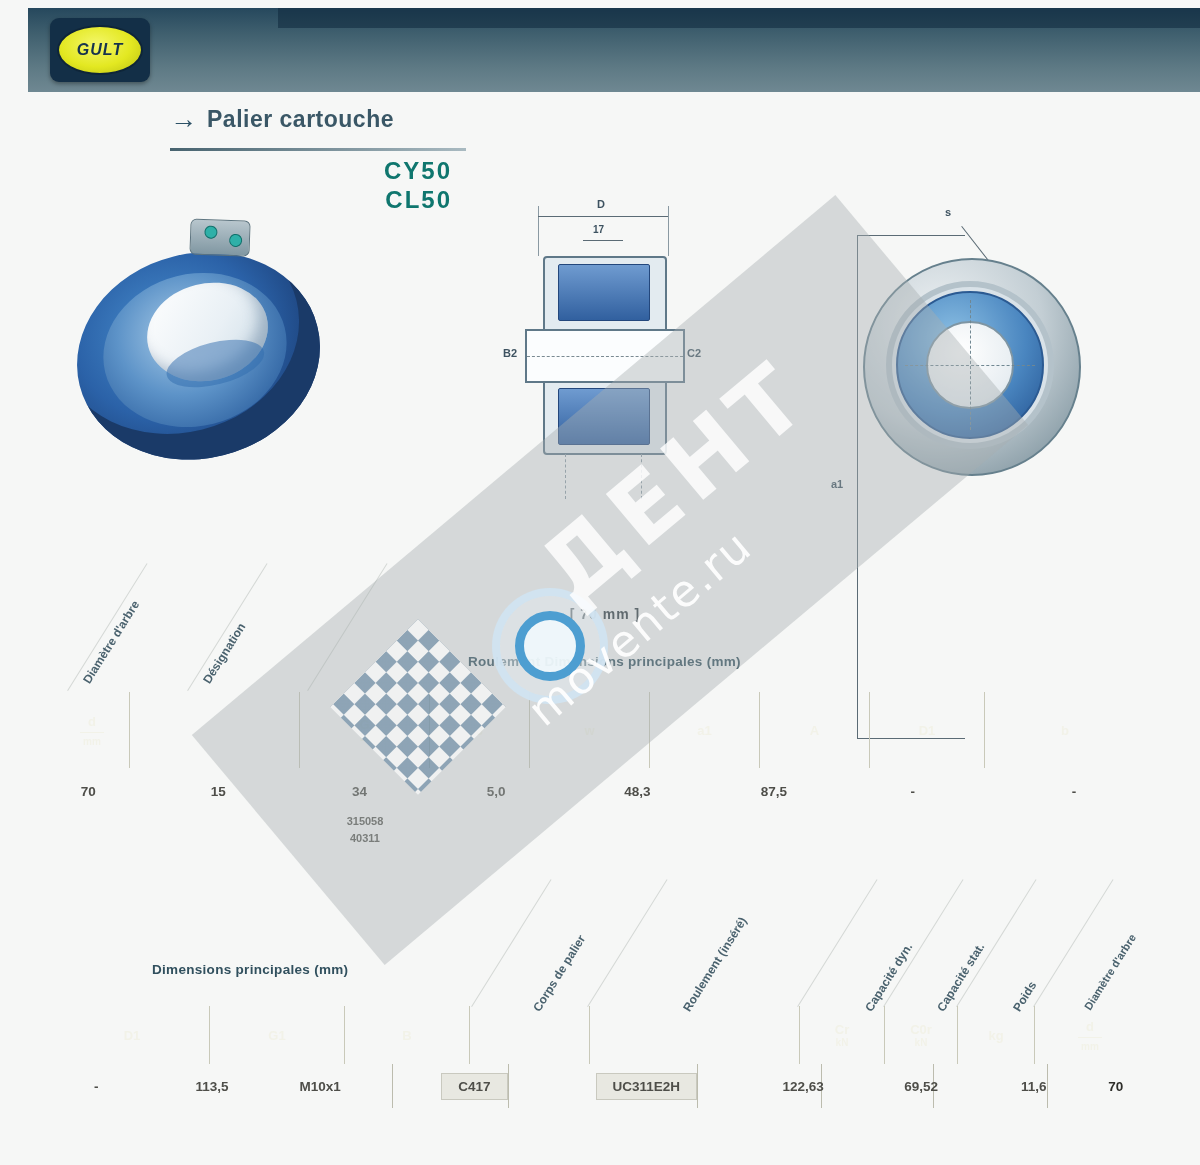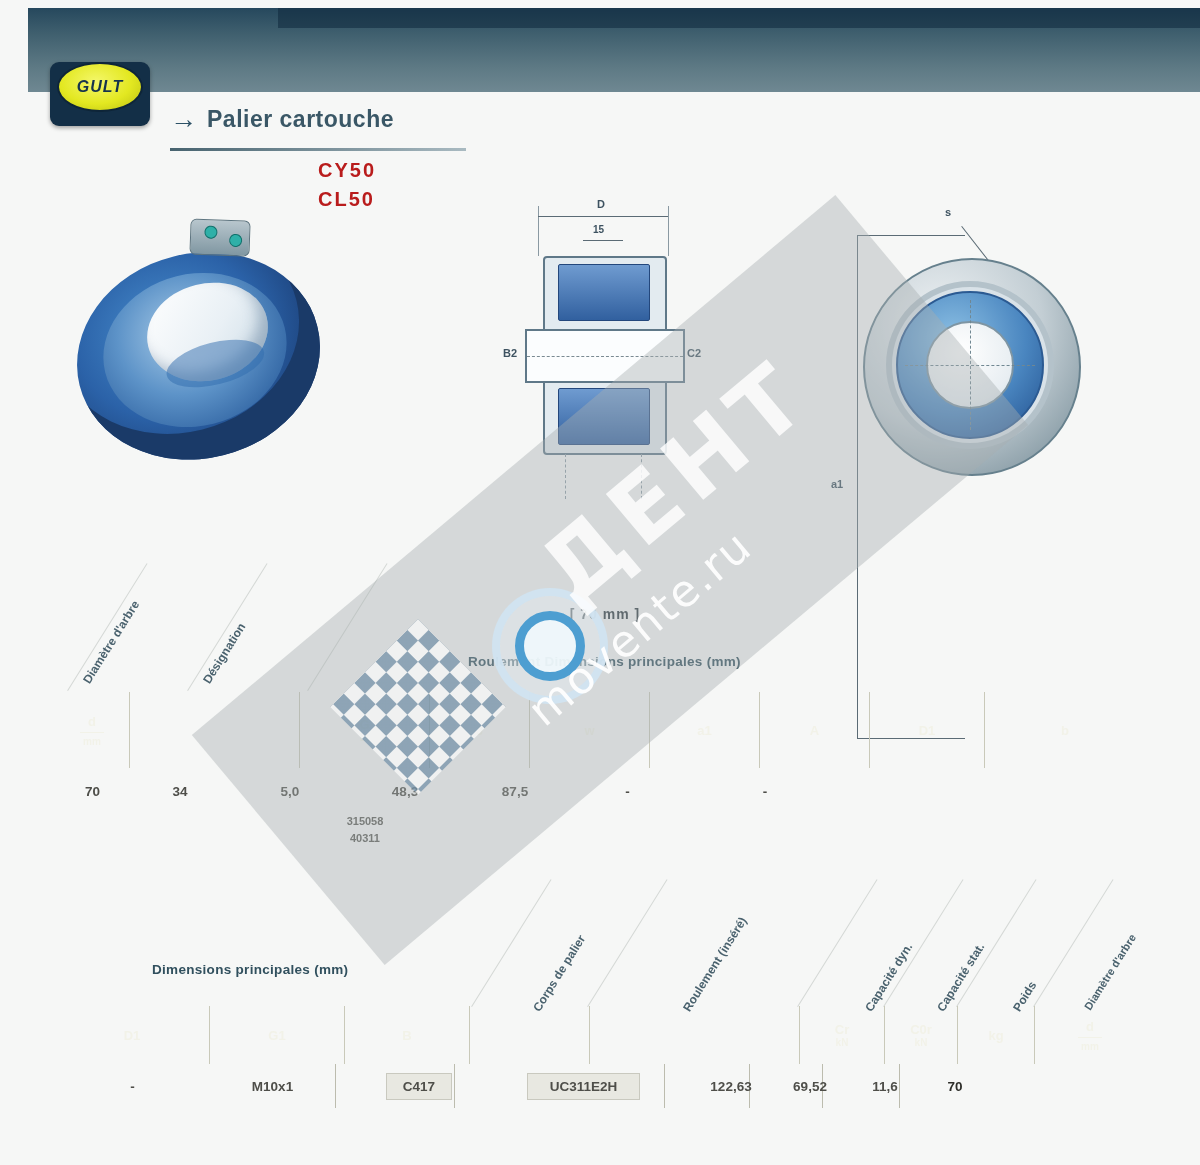--- a/index.html
+++ b/index.html
@@ -4,36 +4,36 @@
 <style>
   html,body{margin:0;padding:0;background:#ffffff;}
   #page{position:relative;width:1200px;height:1165px;background:#f6f7f6;overflow:hidden;
         font-family:"Liberation Sans",sans-serif;}
 
   
   .hdr{position:absolute;left:28px;top:8px;width:1172px;height:84px;
        background:linear-gradient(180deg,#26485d 0%,#3f5f6e 30%,#5d7984 70%,#6f8892 100%);}
   .hdr-topstrip{position:absolute;left:250px;top:0;right:0;height:20px;background:rgba(14,40,60,.55);}
   .logo{position:absolute;left:22px;top:10px;width:100px;height:64px;background:#132f47;border-radius:9px;
-        display:flex;align-items:flex-start;justify-content:center;box-shadow:0 2px 4px rgba(0,0,0,.35);margin-top:44px;}
+        display:flex;align-items:center;justify-content:center;box-shadow:0 2px 4px rgba(0,0,0,.35);}
   .logo-oval{width:82px;height:46px;border-radius:50%;
         background:radial-gradient(ellipse at 45% 38%,#f4f76a 0%,#e3e821 55%,#b8bd12 100%);
         display:flex;align-items:center;justify-content:center;border:2px solid #0e2538;}
   .logo-oval span{font-size:16px;font-weight:bold;font-style:italic;color:#16334d;letter-spacing:1px;}
   .hdr-title{position:absolute;left:152px;top:16px;font-size:36px;font-weight:bold;color:#ffffff;
         letter-spacing:.5px;text-shadow:2px 3px 3px rgba(0,0,0,.45);}
 
   
   .sec{position:absolute;left:170px;top:106px;display:flex;align-items:center;gap:10px;}
   .sec-arrow{font-size:27px;font-weight:bold;color:#2c5166;line-height:1;}
   .sec-title{font-size:23px;font-weight:bold;color:#3a5766;letter-spacing:.5px;}
   .sec-underline{position:absolute;left:170px;top:148px;width:296px;height:3px;
         background:linear-gradient(90deg,#47636f,#a9bac1);}
-  .codes{position:absolute;left:318px;top:156px;width:134px;text-align:left;
-        font-size:20px;font-weight:bold;color:#b91c1c;letter-spacing:2px;line-height:29px;}
+  .codes{position:absolute;left:318px;top:156px;width:134px;text-align:right;
+        font-size:24px;font-weight:bold;color:#0f766e;letter-spacing:2px;line-height:29px;}
 
   
   .b3d{position:absolute;left:70px;top:226px;width:280px;height:290px;transform:rotate(-14deg);}
   .b3d .e1{position:absolute;left:10px;top:25px;width:245px;height:205px;border-radius:50%;
         background:radial-gradient(ellipse at 40% 36%,#4a90cf 0%,#2b62a8 45%,#1b3f77 75%,#142c52 100%);
         box-shadow:inset -14px -30px 0 #1a3a68;}
   .b3d .e2{position:absolute;left:38px;top:45px;width:185px;height:152px;border-radius:50%;
         background:radial-gradient(ellipse at 45% 38%,#a9cce8 0%,#5d93c8 45%,#2c5f9e 85%);}
   .b3d .e3{position:absolute;left:86px;top:58px;width:122px;height:97px;border-radius:50%;
         background:linear-gradient(135deg,#ffffff 0%,#e9f0f5 55%,#c9dae5 100%);
@@ -110,21 +110,21 @@
         transform:rotate(-58deg);transform-origin:left bottom;}
   .tbl{position:absolute;left:55px;width:1090px;}
   .thead{display:flex;}
   .cell{box-sizing:border-box;display:flex;flex-direction:column;align-items:center;justify-content:center;
         color:#f2f2e8;font-size:13px;font-weight:bold;
         background:linear-gradient(180deg,#a6a691 0%,#9797832 0%,#9a9a86 40%,#8f8f7b 100%);
         border-right:1px solid #c9c9b9;}
   .cell:last-child{border-right:none;}
   .cell .cs{font-size:10px;font-weight:bold;}
   .fline{width:24px;height:1px;background:#f2f2e8;margin:3px 0;}
-  .trow{display:flex;}
+  .trow{display:flex;gap:39px;}
   .rcell{box-sizing:border-box;display:flex;align-items:center;justify-content:center;
         font-size:13.5px;font-weight:bold;color:#4e4e49;}
   .valbox{background:#e8e8e1;border:1px solid #c9c9bf;padding:5px 16px;min-width:70%;
         text-align:center;box-sizing:border-box;}
   .vb{border-left:1px solid #bcbcae;}
   .vb-r{border-right:1px solid #bcbcae;padding-left:48px;}
   .subnotes{position:absolute;left:300px;top:813px;width:130px;text-align:center;
         font-size:11px;font-weight:bold;color:#5a5a55;line-height:17px;}
 </style>
 </head>
@@ -160,21 +160,21 @@
     <div class="screw" style="left:168px;top:4px;"></div>
     <div class="screw" style="left:190px;top:18px;"></div>
   </div>
 
   <div class="sidedraw">
     <div class="vline" style="left:35px;top:10px;height:50px;background:#8a99a2;"></div>
     <div class="vline" style="left:165px;top:10px;height:50px;background:#8a99a2;"></div>
     <div class="hline" style="left:35px;top:20px;width:130px;"></div>
     <div class="dlab" style="left:94px;top:2px;">D</div>
     <div class="hline" style="left:80px;top:44px;width:40px;"></div>
-    <div class="dlab" style="left:90px;top:28px;font-size:10px;">15</div>
+    <div class="dlab" style="left:90px;top:28px;font-size:10px;">17</div>
     <div class="sd-house"></div>
     <div class="sd-blue" style="top:68px;"></div>
     <div class="sd-blue" style="top:192px;"></div>
     <div class="sd-shaft">
       <div class="sd-center"></div>
     </div>
     <div class="dlab" style="left:0px;top:151px;">B2</div>
     <div class="dlab" style="left:184px;top:151px;">C2</div>
     <div class="vdash" style="left:62px;top:258px;height:45px;"></div>
     <div class="vdash" style="left:138px;top:258px;height:45px;"></div>
@@ -232,20 +232,21 @@
       </div>
       <div class="cell" style="width:115px;">
         <span class="cl">D1</span>
       </div>
       <div class="cell" style="width:160px;">
         <span class="cl">b</span>
       </div>
     </div>
     <div class="trow" style="height:46px;">
       <div class="rcell" style="width:75px;">70</div>
+      <div class="rcell" style="width:130px;">15</div>
       <div class="rcell" style="width:100px;">34</div>
       <div class="rcell" style="width:120px;">5,0</div>
       <div class="rcell" style="width:110px;">48,3</div>
       <div class="rcell" style="width:110px;">87,5</div>
       <div class="rcell" style="width:115px;">-</div>
       <div class="rcell" style="width:160px;">-</div>
     </div>
   </div>
   <div class="subnotes">
     <div>315058</div>
@@ -295,20 +296,21 @@
         <span class="cl">kg</span>
       </div>
       <div class="cell" style="width:110px;">
         <span class="cl">d</span>
         <i class="fline"></i>
         <span class="cs">mm</span>
       </div>
     </div>
     <div class="trow" style="height:44px;">
       <div class="rcell" style="width:155px;">-</div>
+      <div class="rcell" style="width:135px;">113,5</div>
       <div class="rcell" style="width:125px;">M10x1</div>
       <div class="rcell vb vb-r" style="width:120px;">
         <span class="valbox">C417</span>
       </div>
       <div class="rcell vb-r" style="width:210px;">
         <span class="valbox">UC311E2H</span>
       </div>
       <div class="rcell vb-r" style="width:85px;">122,63</div>
       <div class="rcell vb-r" style="width:73px;">69,52</div>
       <div class="rcell vb-r" style="width:77px;">11,6</div>

